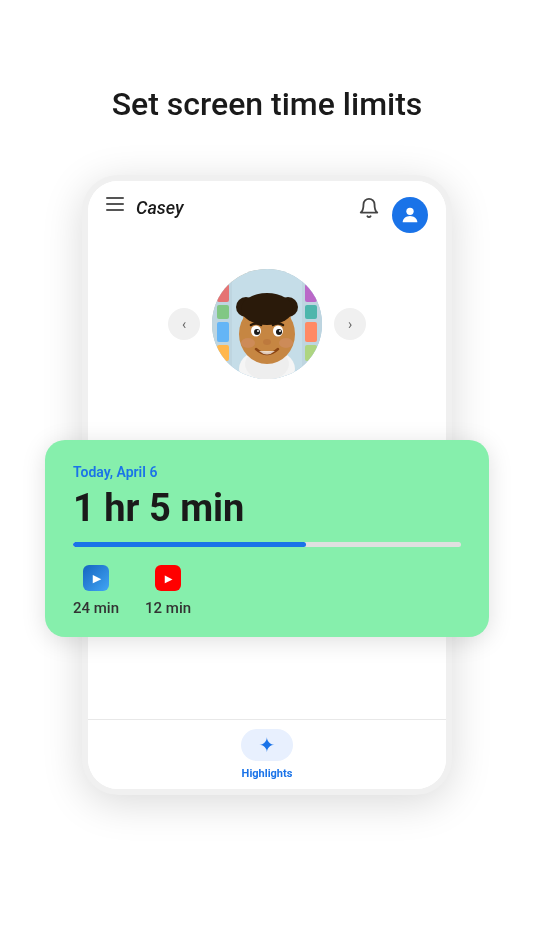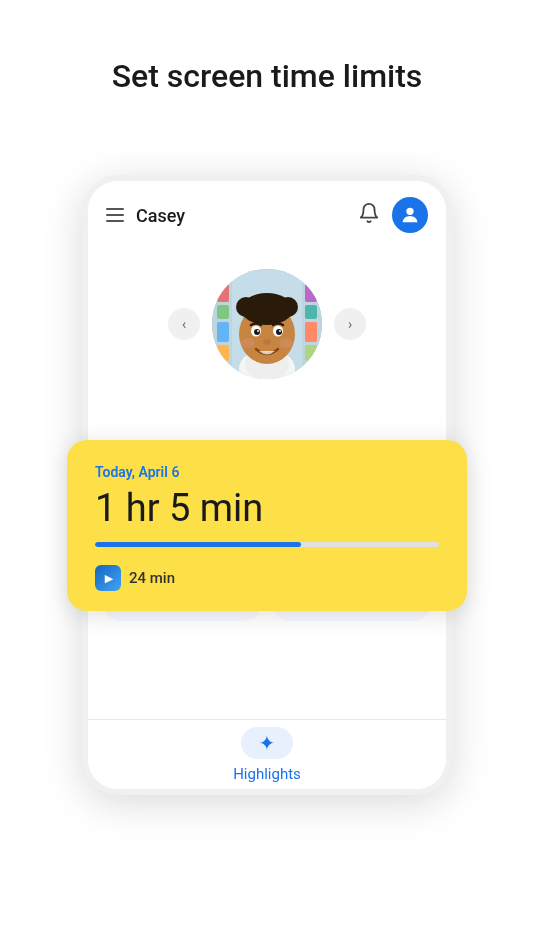--- a/index.html
+++ b/index.html
@@ -11,21 +11,21 @@
       overflow: hidden;
       position: relative;
     }
 
     
     .page-title {
       text-align: center;
       font-size: 32px;
       font-weight: 500;
       color: #1a1a1a;
-      padding-top: 56px;
+      padding-top: 84px;
       padding-bottom: 30px;
       line-height: 1.3;
     }
 
     
     .phone-mockup {
       position: absolute;
       top: 175px;
       left: 50%;
       transform: translateX(-50%);
@@ -44,23 +44,24 @@
       right: 6px;
       bottom: 6px;
       background: #ffffff;
       border-radius: 30px;
       overflow: hidden;
     }
 
     
     .phone-header {
       display: flex;
-      align-items: center;
+      align-items: flex-start;
       padding: 16px 18px;
       background: #ffffff;
+      font-style: italic;
     }
 
     .hamburger-icon {
       display: flex;
       flex-direction: column;
       gap: 4px;
       margin-right: 12px;
     }
     .hamburger-icon span {
       display: block;
@@ -135,38 +136,38 @@
       width: 110px;
       height: 110px;
     }
 
     
     .screen-time-card {
       position: absolute;
       left: 50%;
       transform: translateX(-50%);
       top: 440px;
-      width: 400px;
-      background: #fde047;
+      width: 444px;
+      background: #86efac;
       border-radius: 20px;
       box-shadow: 0 4px 24px rgba(0,0,0,0.13);
       padding: 24px 28px 20px;
       z-index: 10;
     }
 
     .card-date {
       font-size: 14px;
       font-weight: 600;
       color: #1a73e8;
       margin-bottom: 6px;
     }
 
     .card-time {
       font-size: 38px;
-      font-weight: 400;
+      font-weight: 700;
       color: #1a1a1a;
       margin-bottom: 12px;
     }
 
     .progress-bar-container {
       width: 100%;
       height: 5px;
       border-radius: 3px;
       background: #e0e0e0;
       margin-bottom: 18px;
@@ -182,20 +183,21 @@
     .app-usage-row {
       display: flex;
       align-items: center;
       gap: 26px;
     }
 
     .app-usage-item {
       display: flex;
       align-items: center;
       gap: 8px;
+      flex-direction: column;
     }
 
     .app-icon-play {
       width: 26px;
       height: 26px;
       background: linear-gradient(135deg, #1565c0, #42a5f5);
       border-radius: 6px;
       display: flex;
       align-items: center;
       justify-content: center;
@@ -296,22 +298,22 @@
       gap: 4px;
       height: 100%;
       cursor: pointer;
     }
 
     .nav-tab-icon {
       font-size: 20px;
     }
 
     .nav-tab-label {
-      font-size: 15px;
-      font-weight: 400;
+      font-size: 11px;
+      font-weight: 700;
       color: #666;
     }
 
     .nav-tab.active .nav-tab-bg {
       background: #e8f0fe;
       border-radius: 20px;
       padding: 4px 18px;
       display: flex;
       align-items: center;
       justify-content: center;
@@ -462,14 +464,18 @@
   <div class="card-date">Today, April 6</div>
   <div class="card-time">1 hr 5 min</div>
   <div class="progress-bar-container">
     <div class="progress-bar-fill" style="width: 60%;"></div>
   </div>
   <div class="app-usage-row">
     <div class="app-usage-item">
       <div class="app-icon-play"></div>
       <span class="app-time-text">24 min</span>
     </div>
+    <div class="app-usage-item">
+      <div class="app-icon-youtube"></div>
+      <span class="app-time-text">12 min</span>
+    </div>
   </div>
 </div>
 
 </body></html>

